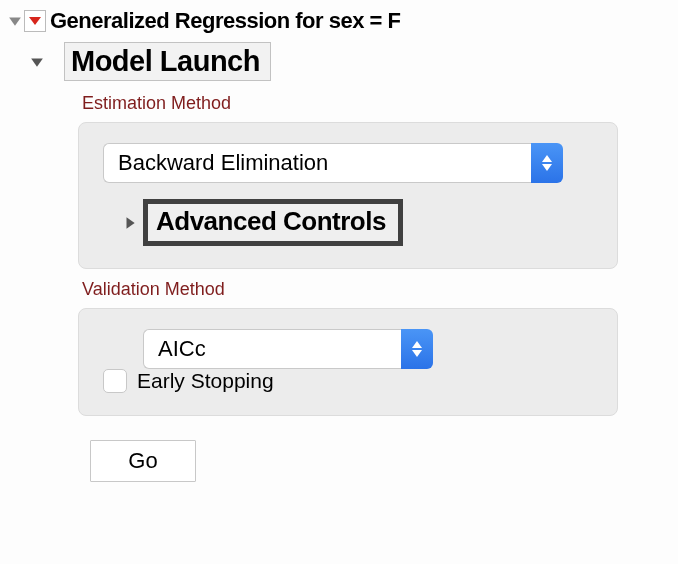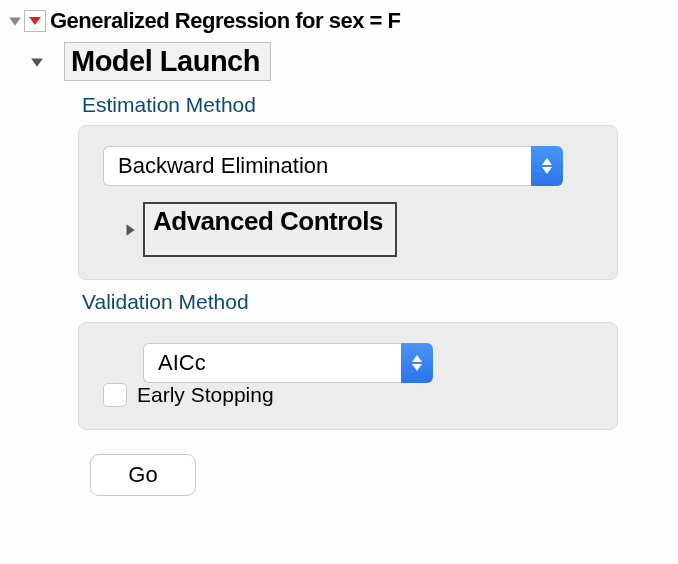--- a/index.html
+++ b/index.html
@@ -49,22 +49,22 @@
     padding: 2px 10px 2px 6px;
     margin-left: 18px;
     background: #f2f2f2;
   }
   .section-title {
     font-size: 29px;
     font-weight: 700;
     letter-spacing: -0.5px;
   }
   .sub-label {
-    font-size: 21px;
-    color: #0c4a6e;
+    font-size: 18px;
+    color: #7f1d1d;
     margin: 12px 0 8px 10px;
   }
   .panel {
     background: #ececec;
     border: 1px solid #dcdcdc;
     border-radius: 8px;
     padding: 20px 24px 22px 24px;
     margin: 4px 0 0 6px;
     width: 540px;
   }
@@ -98,22 +98,22 @@
     gap: 0px;
   }
   .combo-btn svg { width: 12px; height: 8px; fill: #fff; }
   .adv-row {
     display: flex;
     align-items: center;
     margin-top: 16px;
     margin-left: 18px;
   }
   .adv-box {
-    border: 2px solid #404040;
-    padding: 2px 12px 18px 8px;
+    border: 5px solid #404040;
+    padding: 2px 12px 4px 8px;
     background: #efefef;
     margin-left: 4px;
   }
   .adv-title {
     font-size: 26px;
     font-weight: 700;
     letter-spacing: -0.5px;
   }
   .check-row {
     display: flex;
@@ -126,21 +126,21 @@
     border: 1px solid #c8c8c8;
     border-radius: 5px;
     background: #fff;
     margin-right: 10px;
     cursor: pointer;
   }
   .go-btn {
     width: 106px;
     height: 42px;
     border: 1px solid #c8c8c8;
-    border-radius: 9px;
+    border-radius: 1px;
     background: #fff;
     font-size: 22px;
     display: flex;
     align-items: center;
     justify-content: center;
     margin: 24px 0 0 18px;
     cursor: pointer;
   }
   .level-1 { padding: 8px 0 0 6px; }
   .level-2 { padding: 8px 0 0 22px; }

